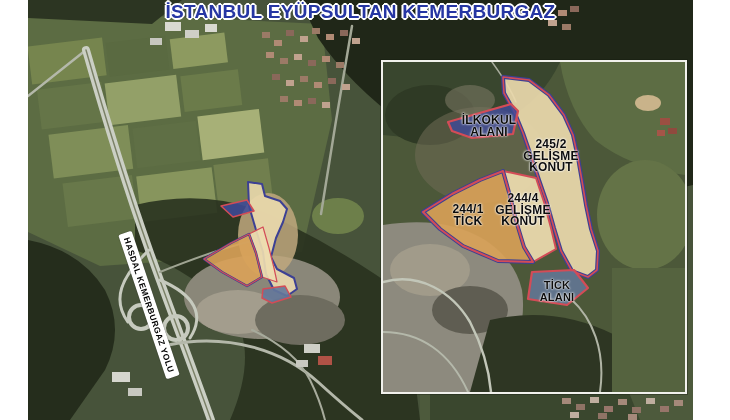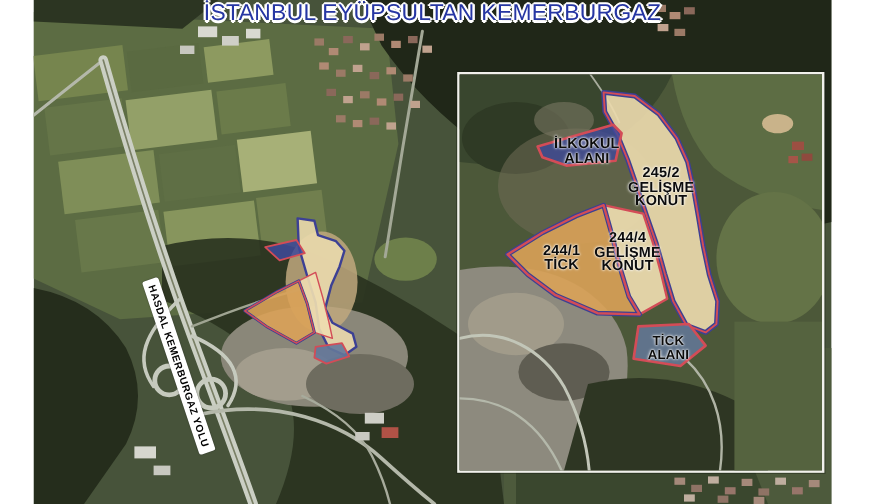--- a/index.html
+++ b/index.html
@@ -3,21 +3,21 @@
 <meta charset="utf-8">
 <style>
   html,body { margin:0; padding:0; background:#fff; }
   .stage {
     position:relative; width:730px; height:420px; overflow:hidden;
     background:#ffffff; font-family:"Liberation Sans", sans-serif;
   }
   .map-main { position:absolute; left:28px; top:0; width:665px; height:420px; display:block; }
   .map-title {
     position:absolute; left:28px; top:1px; width:665px; text-align:center;
-    font-size:19px; font-weight:normal; color:#2636a3; letter-spacing:0.3px;
+    font-size:19px; font-weight:bold; color:#2636a3; letter-spacing:0.3px;
     text-shadow:
       -2px 0 0 #fff, 2px 0 0 #fff, 0 -2px 0 #fff, 0 2px 0 #fff,
       -1px -1px 0 #fff, 1px -1px 0 #fff, -1px 1px 0 #fff, 1px 1px 0 #fff;
     z-index:30;
   }
   .road-label {
     position:absolute; left:149px; top:305px;
     transform:translate(-50%,-50%) rotate(71.5deg);
     background:#ffffff; color:#000; font-size:8.5px; font-weight:bold;
     padding:2px 5px; white-space:nowrap; border-radius:2px; letter-spacing:0.5px;

